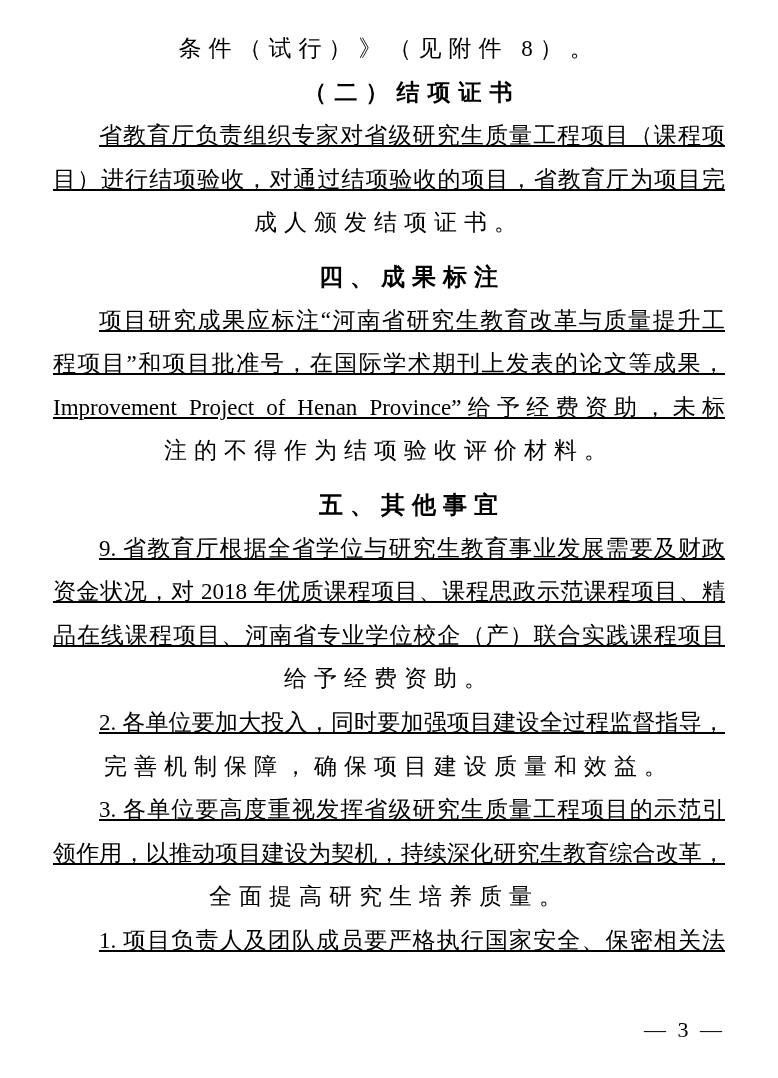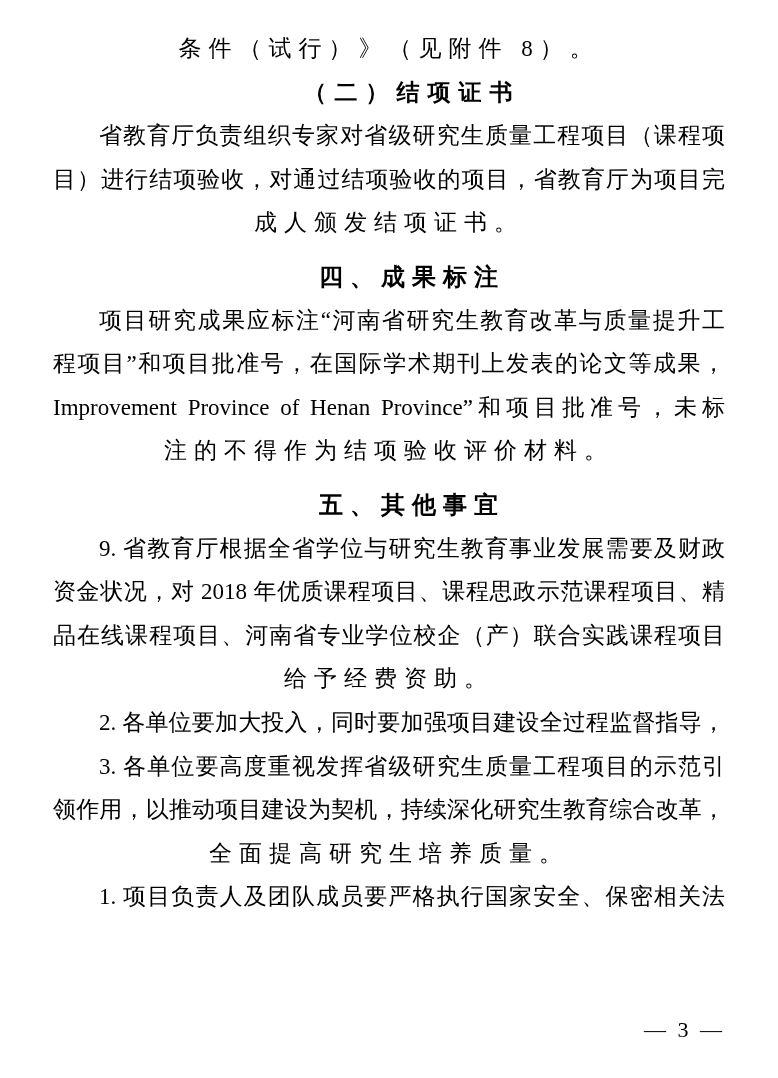--- a/index.html
+++ b/index.html
@@ -28,20 +28,21 @@
     letter-spacing: 7px;
     overflow: hidden;
     white-space: nowrap;
     text-align: center;
   }
   .line.justify {
     white-space: normal;
     letter-spacing: normal;
     text-align: justify;
     text-align-last: justify;
+    text-decoration: underline;
   }
   .line.indent {
     text-indent: 46px;
   }
   .line.heading {
     font-family: "Liberation Sans", "DejaVu Sans", sans-serif;
     font-weight: bold;
     font-size: 24px;
     letter-spacing: 7px;
     margin-top: 10px;
@@ -64,27 +65,28 @@
 
 <div class="doc-body">
     <div class="line body">条件（试行）》（见附件 8）。</div>
     <div class="line sub-heading indent">（二）结项证书</div>
     <div class="line body indent justify">省教育厅负责组织专家对省级研究生质量工程项目（课程项</div>
     <div class="line body justify">目）进行结项验收，对通过结项验收的项目，省教育厅为项目完</div>
     <div class="line body">成人颁发结项证书。</div>
     <div class="line heading indent">四、成果标注</div>
     <div class="line body indent justify">项目研究成果应标注“河南省研究生教育改革与质量提升工</div>
     <div class="line body justify">程项目”和项目批准号，在国际学术期刊上发表的论文等成果，</div>
-    <div class="line body justify">Improvement Province of Henan Province”和项目批准号，未标</div>
+    <div class="line body justify">Improvement Project of Henan Province”给予经费资助，未标</div>
     <div class="line body">注的不得作为结项验收评价材料。</div>
     <div class="line heading indent">五、其他事宜</div>
     <div class="line body indent justify">9. 省教育厅根据全省学位与研究生教育事业发展需要及财政</div>
     <div class="line body justify">资金状况，对 2018 年优质课程项目、课程思政示范课程项目、精</div>
     <div class="line body justify">品在线课程项目、河南省专业学位校企（产）联合实践课程项目</div>
     <div class="line body">给予经费资助。</div>
     <div class="line body indent justify">2. 各单位要加大投入，同时要加强项目建设全过程监督指导，</div>
+    <div class="line body">完善机制保障，确保项目建设质量和效益。</div>
     <div class="line body indent justify">3. 各单位要高度重视发挥省级研究生质量工程项目的示范引</div>
     <div class="line body justify">领作用，以推动项目建设为契机，持续深化研究生教育综合改革，</div>
     <div class="line body">全面提高研究生培养质量。</div>
     <div class="line body indent justify">1. 项目负责人及团队成员要严格执行国家安全、保密相关法</div>
   </div>
 
 <div class="page-number">— 3 —</div>
 
 </body></html>

